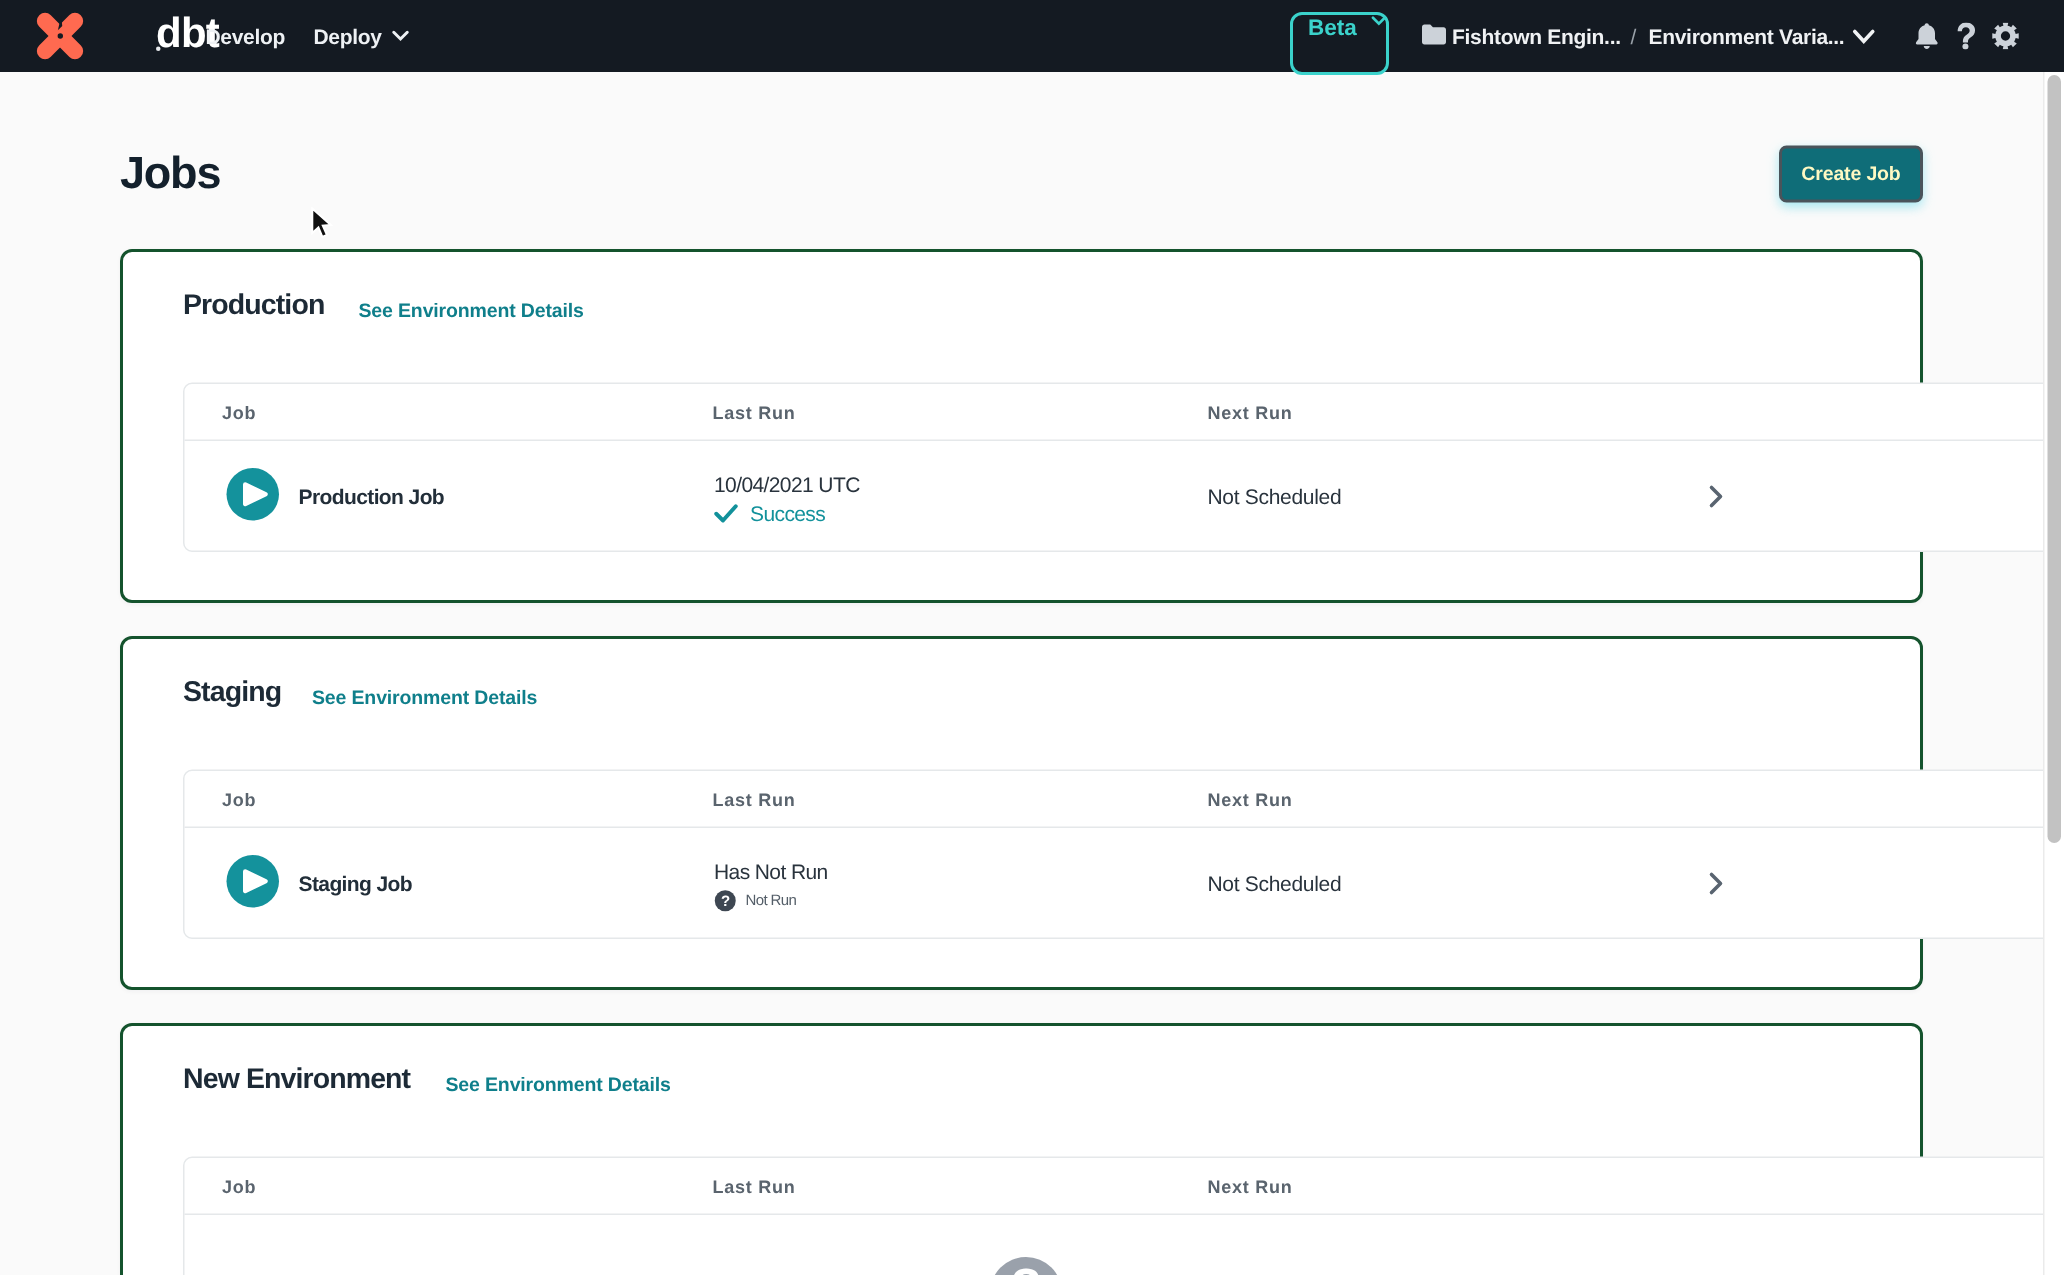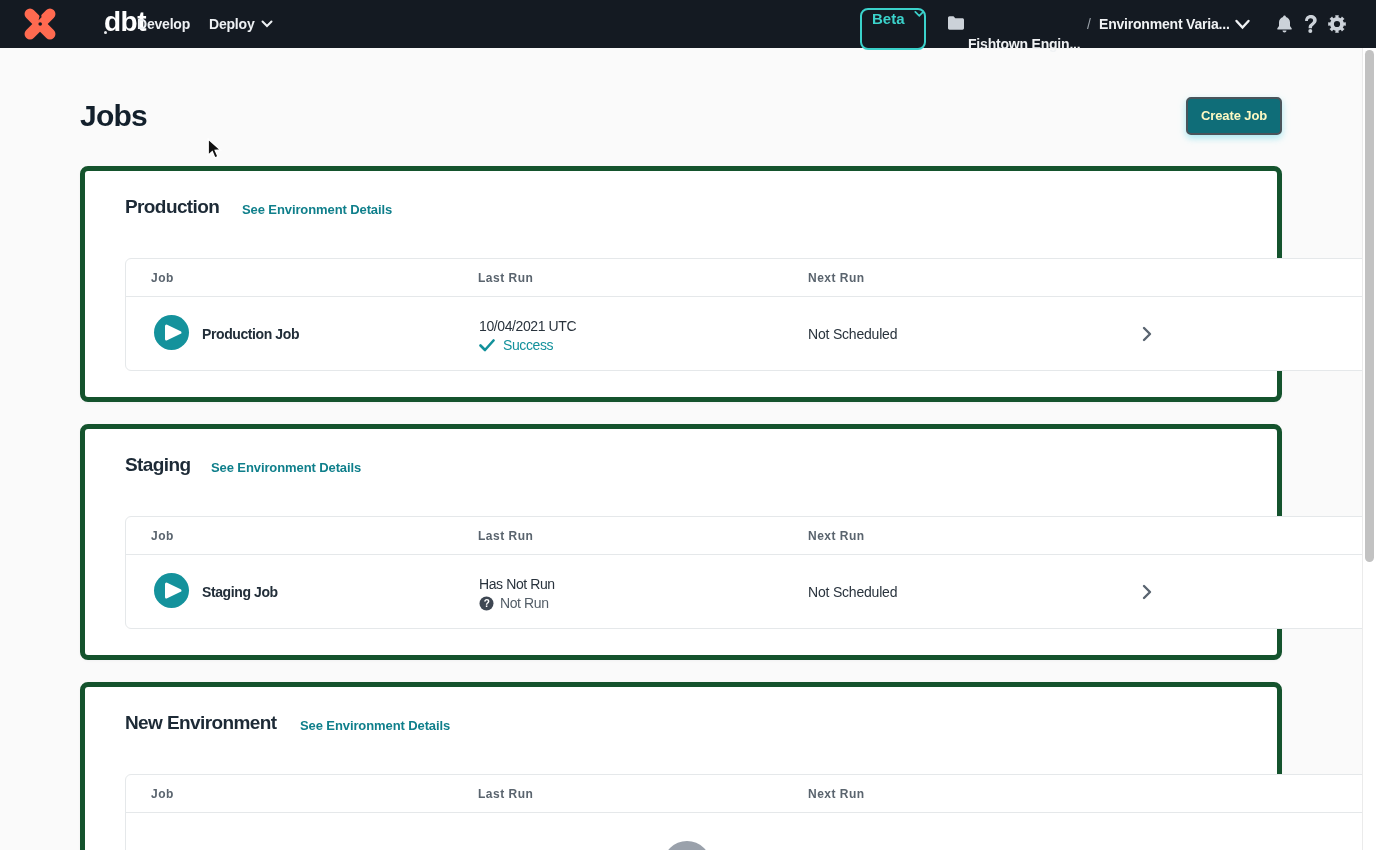--- a/index.html
+++ b/index.html
@@ -11,50 +11,50 @@
 .logo { position:absolute; left:24px; top:8px; width:32px; height:32px; }
 .logoword { position:absolute; left:60px; top:6px; color:#fff; font-size:28px; font-weight:bold; letter-spacing:-0.5px;margin-left:44px; }
 .navitem { position:absolute; top:0; height:48px; line-height:48px; color:#eef1f4; font-size:14px; font-weight:bold; letter-spacing:-0.2px; }
 .nav-develop { left:137px; }
 .nav-deploy { left:209px; }
 .nav-doc { left:295px; }
 .caret-nav { display:inline-block; margin-left:7px; position:relative; top:-1px; }
 
 .beta { position:absolute; left:860px; top:8px; width:66px; height:42px; border:2px solid #3bd2cb; border-radius:8px; color:#3bd2cb; font-size:15px; font-weight:bold; display:flex; align-items:flex-start; padding-left:10px; }
 .crumb-folder { position:absolute; left:948px; top:16px; }
-.crumb1 { position:absolute; left:968px; top:0; height:48px; line-height:48px; color:#f0f2f4; font-size:14px; font-weight:bold; letter-spacing:-0.2px;margin-top:20px; }
+.crumb1 { position:absolute; left:968px; top:0; height:48px; line-height:48px; color:#f0f2f4; font-size:14px; font-weight:bold; letter-spacing:-0.2px; }
 .crumb-slash { position:absolute; left:1087px; top:0; height:48px; line-height:48px; color:#9aa2aa; font-size:14px; }
 .crumb2 { position:absolute; left:1099px; top:0; height:48px; line-height:48px; color:#f0f2f4; font-size:14px; font-weight:bold; letter-spacing:-0.2px; }
 .crumb-caret { position:absolute; left:1234px; top:19px; }
 .ic-bell { position:absolute; left:1276px; top:15px; }
 
 
 .page { position:absolute; left:0; top:0; width:1362px; height:850px; background:#fafafa; }
 h1.jobs { position:absolute; left:80px; top:99px; font-size:30px; font-weight:bold; color:#13202c; letter-spacing:-0.8px; }
 .createjob { position:absolute; left:1186px; top:97px; width:96px; height:38px; background:#0f6d78; border:2px solid #4a545b; border-radius:5px; color:#fef9c3; font-size:13px; font-weight:bold; letter-spacing:-0.1px; text-align:center; line-height:34px; box-shadow:0 3px 7px rgba(110,220,235,0.6); font-family:"Liberation Sans", sans-serif; }
 
-.card { position:absolute; left:80px; width:1202px; height:236px; background:#fff; border:5px solid #14532d; border-radius:8px; box-shadow:0 1px 3px rgba(20,30,40,0.04); }
+.card { position:absolute; left:80px; width:1202px; height:236px; background:#fff; border:2px solid #14532d; border-radius:8px; box-shadow:0 1px 3px rgba(20,30,40,0.04); }
 .card-prod { top:166px; }
 .card-stag { top:424px; }
 .card-new  { top:682px; height:280px; }
 .card h2 { position:absolute; left:40px; top:25px; font-size:19px; font-weight:bold; color:#1d2a36; letter-spacing:-0.6px; }
 .card .envlink { position:absolute; top:31px; font-size:13px; font-weight:bold; color:#0f7f8b; letter-spacing:-0.1px; }
 
 .tbl { position:absolute; left:40px; top:87px; width:1256px; height:113px; border:1px solid #e5e8ea; border-radius:6px; background:#fff; }
 .tbl-head { position:absolute; left:0; top:0; width:100%; height:38px; border-bottom:1px solid #e5e8ea; }
 .th { position:absolute; top:0; height:38px; line-height:38px; font-size:12px; font-weight:bold; color:#5a646e; letter-spacing:0.5px; }
 .th1 { left:25px; } .th2 { left:352px; } .th3 { left:682px; }
 .tbl-row { position:absolute; left:0; top:38px; width:100%; height:74px; }
 .play { position:absolute; left:28px; top:18px; width:35px; height:35px; border-radius:50%; background:#14929c; }
 .play svg { position:absolute; left:0; top:0; }
 .jobname { position:absolute; left:76px; top:29px; font-size:14px; font-weight:bold; color:#222e39; letter-spacing:-0.4px; }
 .lr { position:absolute; left:353px; top:20px; font-size:14px; color:#29333d; line-height:19px; letter-spacing:-0.4px; }
 .lr .sub { display:flex; align-items:center; margin-top:0px; }
 .success { color:#12919b; margin-left:8px; font-size:14px; }
-.notrun { color:#545e68; margin-left:6px; font-size:14px; }
+.notrun { color:#545e68; margin-left:6px; font-size:10px; }
 .nextrun { position:absolute; left:682px; top:29px; font-size:14px; color:#29333d; letter-spacing:-0.2px; }
 .chev { position:absolute; left:1016px; top:29px; }
 
 
 .empty-q { position:absolute; left:537px; top:66px; width:48px; height:48px; border-radius:50%; background:#9aa1ab; color:#fff; font-size:34px; font-weight:bold; text-align:center; line-height:41px; }
 
 
 .sbtrack { position:absolute; left:1362px; top:48px; width:14px; height:802px; background:#fff; border-left:1px solid #ebebeb; }
 .sbthumb { position:absolute; left:1365px; top:50px; width:9px; height:512px; background:#c2c2c2; border-radius:5px; }
 

